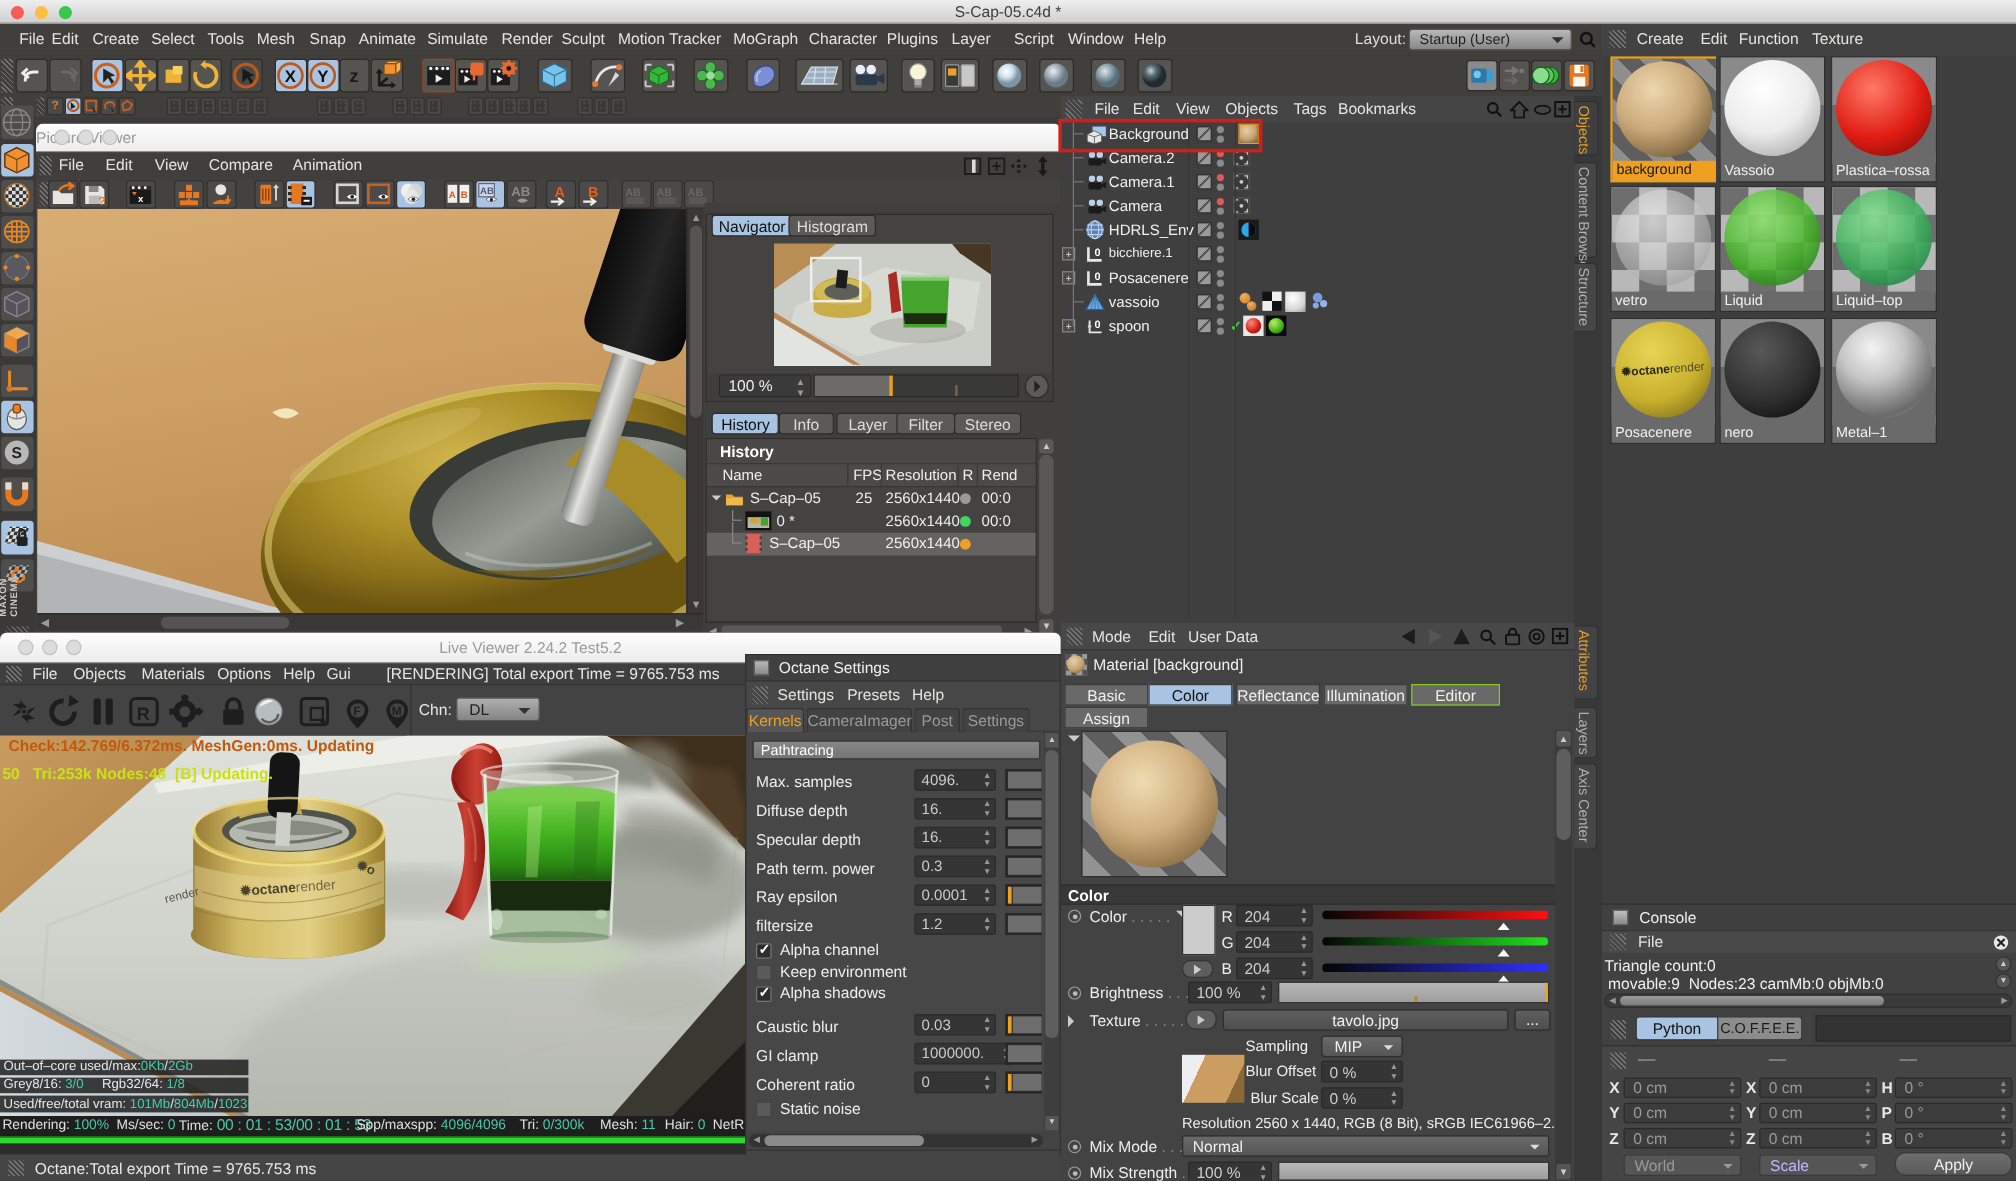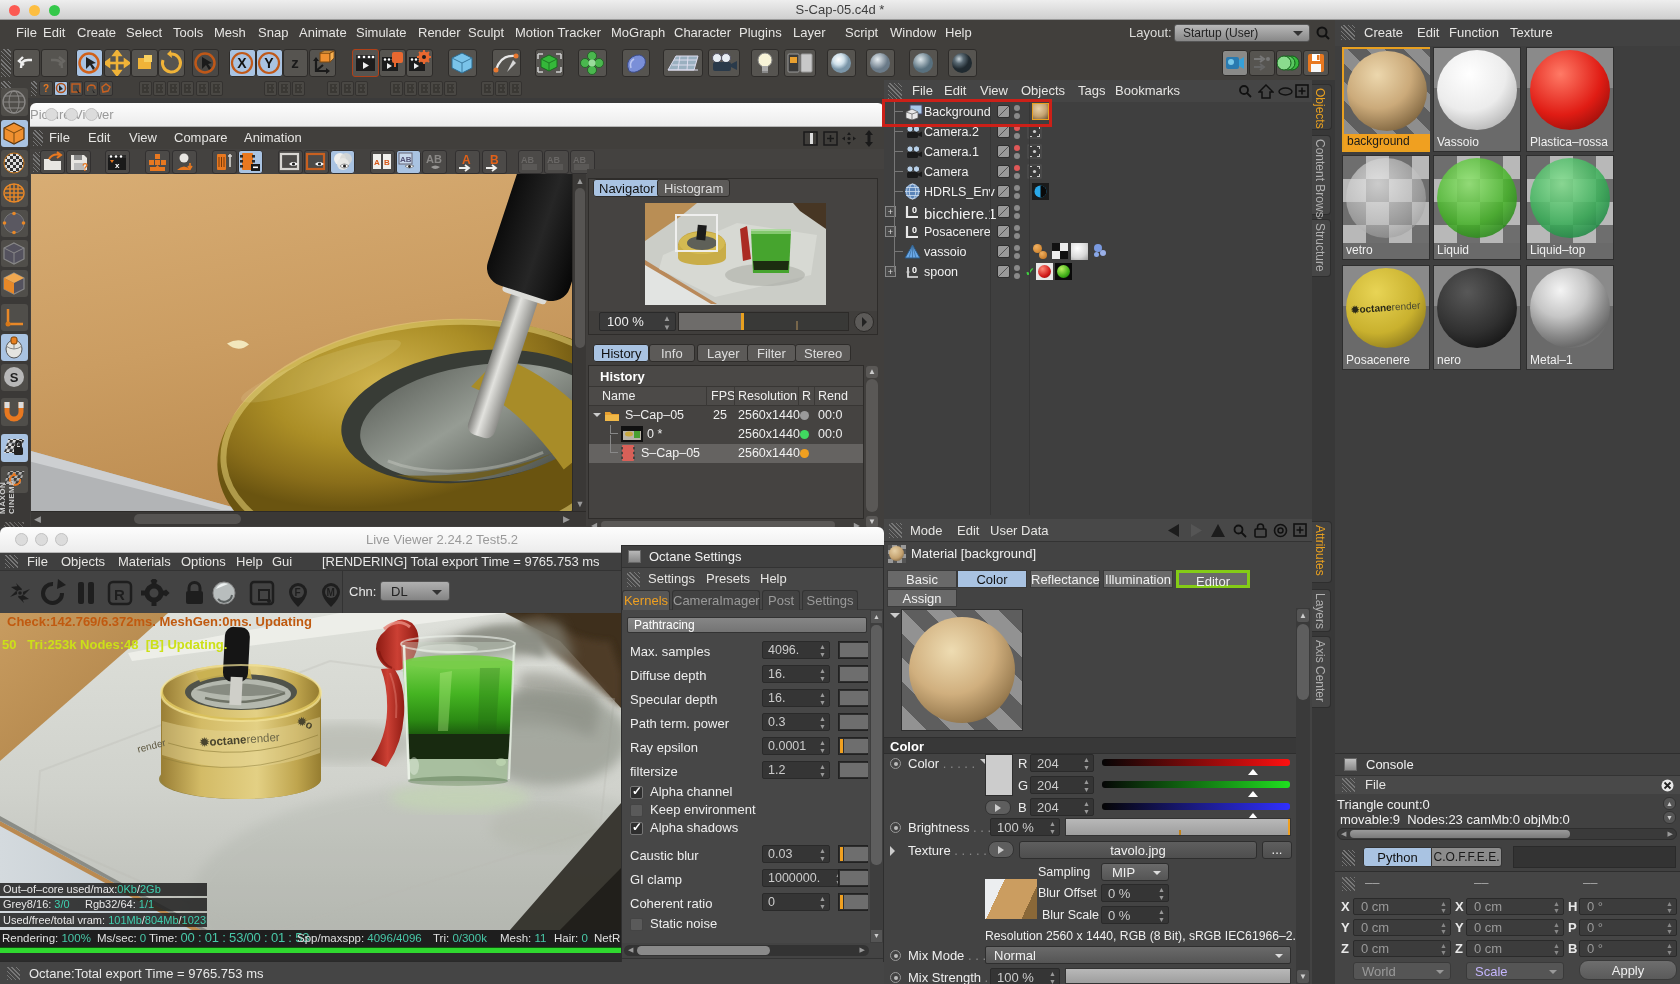--- a/index.html
+++ b/index.html
@@ -904,21 +904,21 @@
           <circle cx="6.5" cy="6.5" r="6" fill="#2aa8e8"></circle>
           <path d="M6.5 .5 A6 6 0 0 1 6.5 12.5 Z" fill="#0a0a0a"></path>
         </svg>
       </div>
       <div style="position:absolute;left:0;top:100px;width:428px;height:20px;color:#f0f0f0">
         <span style="position:absolute;left:1px;top:4px;width:11px;height:11px;background:#4a4a4a;border:1px solid #888;color:#ddd;font-size:9px;line-height:10px;text-align:center">+</span>
         <svg style="position:absolute;left:20px;top:2px" width="18" height="16">
           <path d="M3 2 L3 13 L14 13" fill="none" stroke="#e8e8e8" stroke-width="2.2"></path>
           <text x="8" y="9" font-size="9" font-weight="bold" fill="#fff">0</text>
         </svg>
-        <span style="position:absolute;left:40px;top:3px;font-size:15px">bicchiere.1</span>
+        <span style="position:absolute;left:40px;top:3px;font-size:11px">bicchiere.1</span>
         <span style="position:absolute;left:113px;top:3px;width:13px;height:13px;background:linear-gradient(135deg,#9a9a9a 46%,#555 46%,#555 54%,#9a9a9a 54%);border-radius:2px;border:1px solid #2e2e2e"></span>
         <span class="dot" style="position:absolute;left:130px;top:3px;width:6px;height:6px;background:#8a8a8a"></span>
         <span class="dot" style="position:absolute;left:130px;top:11px;width:6px;height:6px;background:#8a8a8a"></span>
       </div>
       <div style="position:absolute;left:0;top:120px;width:428px;height:20px;color:#f0f0f0">
         <span style="position:absolute;left:1px;top:4px;width:11px;height:11px;background:#4a4a4a;border:1px solid #888;color:#ddd;font-size:9px;line-height:10px;text-align:center">+</span>
         <svg style="position:absolute;left:20px;top:2px" width="18" height="16">
           <path d="M3 2 L3 13 L14 13" fill="none" stroke="#e8e8e8" stroke-width="2.2"></path>
           <text x="8" y="9" font-size="9" font-weight="bold" fill="#fff">0</text>
         </svg>
@@ -1087,21 +1087,21 @@
   <div class="abs" style="left:4px;top:26px;width:18px;height:18px;background:conic-gradient(#999 0 25%,#555 0 50%,#999 0 75%,#555 0) 0 0/9px 9px">
       <span class="dot" style="position:absolute;left:1px;top:1px;width:15px;height:15px;background:radial-gradient(circle at 38% 32%,#e6d0a6,#c4a270 55%,#5a4426)"></span>
     </div>
   <div class="abs" style="left:27px;top:27px;color:#f0f0f0;font-size:13px">Material [background]</div>
 
   <div id="attrtabsrow">
       <div class="abs" style="left:3px;top:51px;width:70px;height:18px;background:#696969;color:#f0f0f0;text-align:center;line-height:17px;font-size:13px;border:1px solid #3a3a3a">Basic</div>
       <div class="abs" style="left:73px;top:51px;width:70px;height:18px;background:#a9c3e2;color:#111;text-align:center;line-height:17px;font-size:13px;border:1px solid #3a3a3a">Color</div>
       <div class="abs" style="left:146px;top:51px;width:70px;height:18px;background:#696969;color:#f0f0f0;text-align:center;line-height:17px;font-size:13px;border:1px solid #3a3a3a">Reflectance</div>
       <div class="abs" style="left:219px;top:51px;width:70px;height:18px;background:#696969;color:#f0f0f0;text-align:center;line-height:17px;font-size:13px;border:1px solid #3a3a3a">Illumination</div>
-      <div class="abs" style="left:292px;top:51px;width:74px;height:18px;background:#696969;color:#f0f0f0;text-align:center;line-height:17px;font-size:13px;border:3px solid #84cc16">Editor</div>
+      <div class="abs" style="left:292px;top:51px;width:74px;height:18px;background:#696969;color:#f0f0f0;text-align:center;line-height:17px;font-size:13px;border:1px solid #84cc16">Editor</div>
       <div class="abs" style="left:3px;top:70px;width:70px;height:18px;background:#696969;color:#f0f0f0;text-align:center;line-height:17px;font-size:13px;border:1px solid #3a3a3a">Assign</div>
     </div>
 
   <div class="abs" style="left:6px;top:94px;width:0;height:0;border:5px solid transparent;border-top-color:#ccc"></div>
   <div class="abs" style="left:17px;top:90px;width:122px;height:122px;background:repeating-linear-gradient(45deg,#929292 0 17px,#5e5e5e 17px 34px);border:1px solid #2e2e2e">
     <div style="position:absolute;left:7px;top:7px;width:106px;height:106px;border-radius:50%;background:radial-gradient(circle at 40% 32%,#eedcb2,#d0af7e 45%,#96794e 75%,#3e2f1e)"></div>
   </div>
 
   <div class="abs" style="left:0;top:218px;width:412px;height:17px;background:#383838;border-top:1px solid #2e2e2e;border-bottom:1px solid #2e2e2e">
       <span style="position:absolute;left:6px;top:1px;color:#fff;font-weight:bold;font-size:13px">Color</span>
@@ -1374,21 +1374,21 @@
     <ellipse cx="545" cy="215" rx="55" ry="22" fill="#b2b6aa" opacity=".45" filter="url(#blur6)"></ellipse>
 
     <polygon points="510,317 621,190 621,317" fill="#33302a" opacity=".95"></polygon>
     <polygon points="560,317 621,255 621,317" fill="#211f1b"></polygon>
   </svg>
 
   <div class="abs" style="left:7px;top:87px;color:#c05a10;font-size:13px;font-weight:bold">Check:142.769/6.372ms. MeshGen:0ms. Updating</div>
   <div class="abs" style="left:2px;top:110px;color:#cce018;font-size:13px;font-weight:bold">50&nbsp;&nbsp; Tri:253k Nodes:48&nbsp; [B] Updating.</div>
 
   <div class="abs" style="left:0;top:356px;width:207px;height:13px;background:rgba(30,30,30,.85);color:#e8e8e8;font-size:11px;line-height:13px;white-space:nowrap;overflow:hidden"><span style="padding-left:3px">Out–of–core used/max:<span style="color:#3fcfaf">0Kb</span>/<span style="color:#3fcfaf">2Gb</span></span></div>
-  <div class="abs" style="left:0;top:371px;width:207px;height:13px;background:rgba(30,30,30,.85);color:#e8e8e8;font-size:11px;line-height:13px;white-space:nowrap;overflow:hidden"><span style="padding-left:3px">Grey8/16: <span style="color:#3fcfaf">3/0</span>&nbsp;&nbsp;&nbsp;&nbsp;&nbsp;Rgb32/64: <span style="color:#3fcfaf">1/1</span></span></div>
+  <div class="abs" style="left:0;top:371px;width:207px;height:13px;background:rgba(30,30,30,.85);color:#e8e8e8;font-size:11px;line-height:13px;white-space:nowrap;overflow:hidden"><span style="padding-left:3px">Grey8/16: <span style="color:#3fcfaf">3/0</span>&nbsp;&nbsp;&nbsp;&nbsp;&nbsp;Rgb32/64: <span style="color:#3fcfaf">1/8</span></span></div>
   <div class="abs" style="left:0;top:386px;width:207px;height:14px;background:rgba(30,30,30,.85);color:#e8e8e8;font-size:11px;line-height:14px;white-space:nowrap;overflow:hidden"><span style="padding-left:3px">Used/free/total vram: <span style="color:#3fcfaf">101Mb</span>/<span style="color:#3fcfaf">804Mb</span>/<span style="color:#3fcfaf">1023M</span></span></div>
 
   <div class="abs" style="left:0;top:403px;width:621px;height:17px;background:#1e1e1e;color:#e0e0e0;font-size:11.5px;line-height:16px;overflow:hidden">
     <span style="position:absolute;left:2px">Rendering: <span style="color:#48c8a8">100%</span></span>
     <span style="position:absolute;left:97px">Ms/sec: <span style="color:#48c8a8">0</span></span>
     <span style="position:absolute;left:149px">Time: <span style="color:#48c8a8;font-size:13px;letter-spacing:-.2px">00 : 01 : 53/00 : 01 : 53</span></span>
     <span style="position:absolute;left:297px">Spp/maxspp: <span style="color:#48c8a8">4096/4096</span></span>
     <span style="position:absolute;left:433px">Tri: <span style="color:#48c8a8">0/300k</span></span>
     <span style="position:absolute;left:500px">Mesh: <span style="color:#48c8a8">11</span></span>
     <span style="position:absolute;left:554px">Hair: <span style="color:#48c8a8">0</span></span>

